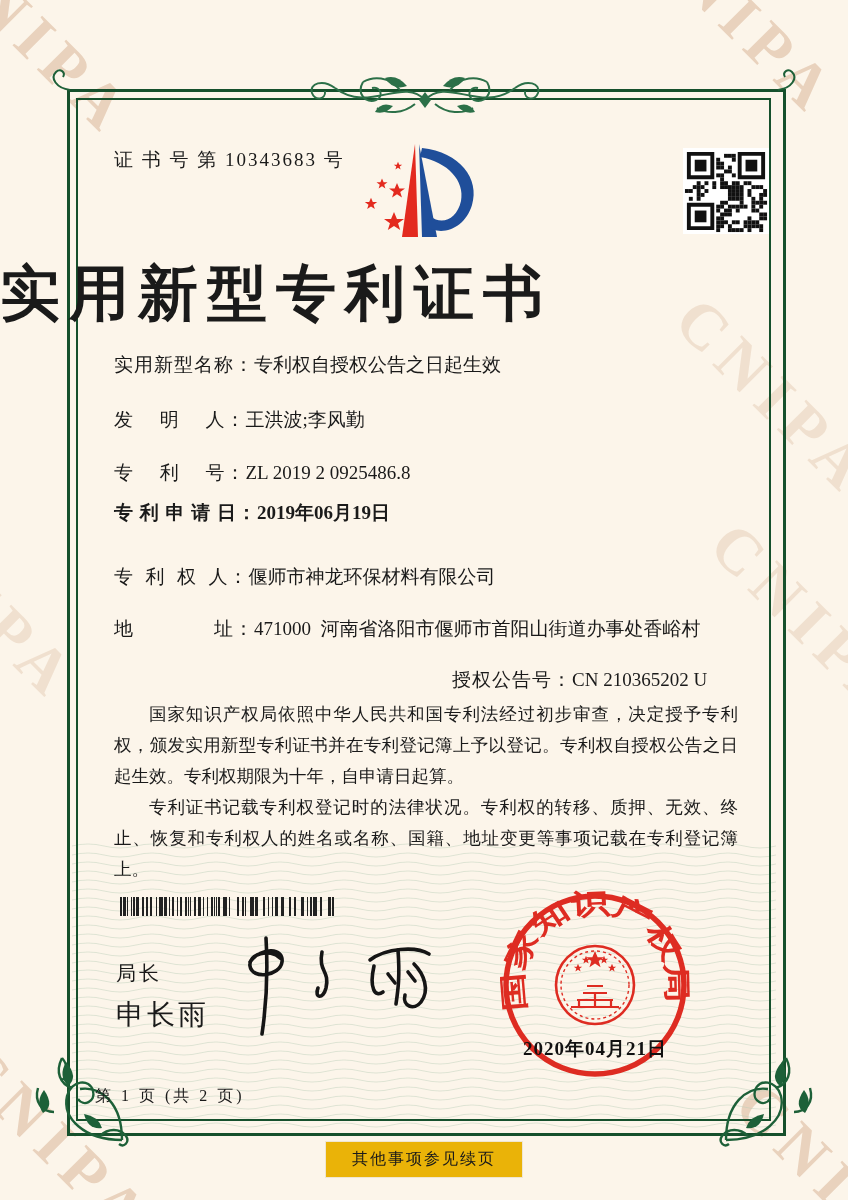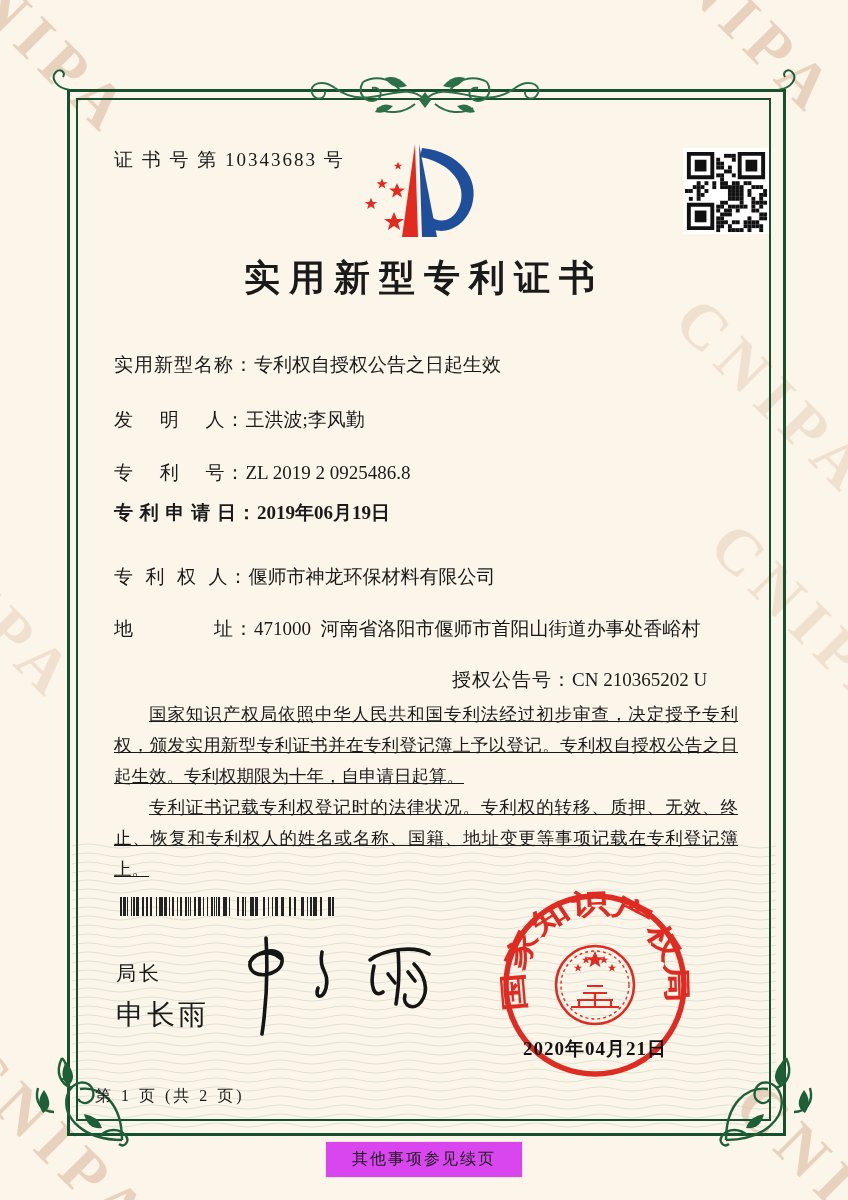--- a/index.html
+++ b/index.html
@@ -15,49 +15,49 @@
   .frame-outer{position:absolute;left:67px;top:89px;width:713px;height:1041px;
       border:3px solid #16502c;z-index:1;}
   .frame-inner{position:absolute;left:76px;top:98px;width:691px;height:1019px;
       border:2px solid #16502c;z-index:1;}
   
   .waves{position:absolute;left:72px;top:842px;z-index:0;opacity:.8;}
   
   .certno{position:absolute;left:114px;top:147px;font-size:19px;letter-spacing:2px;z-index:2;}
   .logo{position:absolute;left:356px;top:134px;z-index:2;}
   .qr{position:absolute;left:683px;top:148px;z-index:2;}
-  .title{position:absolute;left:0;top:254px;width:848px;text-align:center;
-      font-size:36px;font-weight:bold;letter-spacing:9px;z-index:2;}
+  .title{position:absolute;left:0;top:254px;width:848px;
+      font-size:60px;font-weight:bold;letter-spacing:9px;z-index:2;}
   
   .fields{position:absolute;left:114px;top:352px;width:630px;font-size:19px;z-index:2;}
   .frow{position:absolute;left:0;white-space:nowrap;}
   .flabel{white-space:pre;letter-spacing:1px;}
   .fvalue{white-space:pre;}
   .grant-no{position:absolute;left:338px;top:0;white-space:nowrap;}
   
   .paras{position:absolute;left:114px;top:699px;width:624px;font-size:17.5px;
       line-height:31px;text-align:justify;z-index:2;}
-  .paras p{margin:0;text-indent:2em;text-decoration:underline;}
+  .paras p{margin:0;text-indent:2em;}
   
   .barcode{position:absolute;left:120px;top:897px;width:218px;height:19px;z-index:2;
       background-image:
         repeating-linear-gradient(90deg,#222 0 2px,transparent 2px 5px,#222 5px 6px,transparent 6px 13px),
         repeating-linear-gradient(90deg,transparent 0 3px,#222 3px 5px,transparent 5px 11px,#222 11px 12px,transparent 12px 19px),
         repeating-linear-gradient(90deg,transparent 0 7px,#222 7px 8px,transparent 8px 16px,#222 16px 18px,transparent 18px 29px);}
   .commissioner{position:absolute;left:116px;top:960px;font-size:20px;letter-spacing:3px;z-index:2;}
   .commissioner-name{position:absolute;left:116px;top:996px;font-size:28px;letter-spacing:3px;z-index:2;}
   .signature{position:absolute;left:222px;top:932px;z-index:3;}
   
   .seal{position:absolute;left:500px;top:890px;width:190px;height:190px;z-index:3;opacity:.95;}
   .seal-date{position:absolute;left:500px;top:1036px;width:190px;text-align:center;
       font-size:19px;font-weight:bold;letter-spacing:1px;color:#111;z-index:4;}
   .page-num{position:absolute;left:67px;top:1086px;width:713px;text-align:left;
       font-size:16px;letter-spacing:3px;z-index:2;margin-left:28px;}
   .note-box{position:absolute;left:50%;transform:translateX(-50%);top:1141px;
-      background:#d946ef;border:1px solid #efe6d2;padding:7px 26px;font-size:16px;
+      background:#eab308;border:1px solid #efe6d2;padding:7px 26px;font-size:16px;
       letter-spacing:2px;z-index:2;}
   .ornament{z-index:2;}
 </style>
 </head>
 <body>
 
 <div class="wm" style="left:-90px;top:0px;">CNIPA</div>
 <div class="wm" style="left:615px;top:-20px;">CNIPA</div>
 <div class="wm faint" style="left:650px;top:360px;">CNIPA</div>
 <div class="wm faint" style="left:-145px;top:565px;">CNIPA</div>

